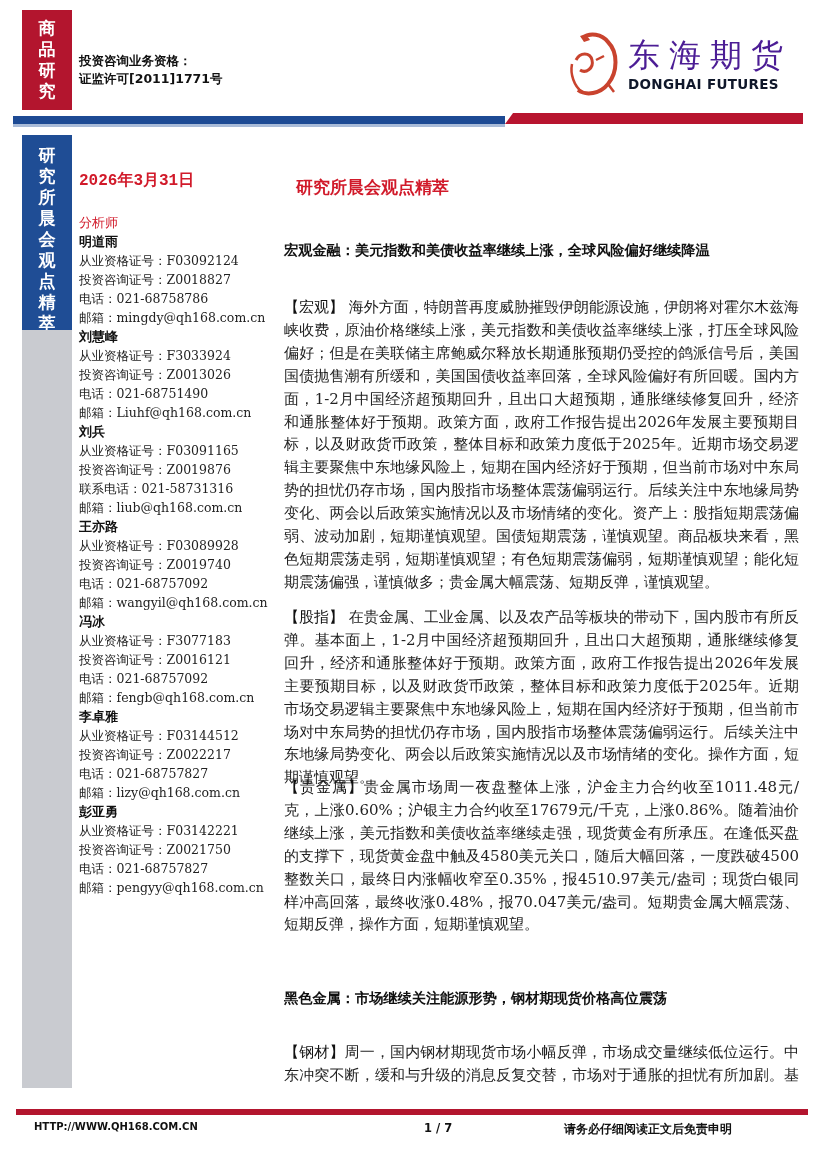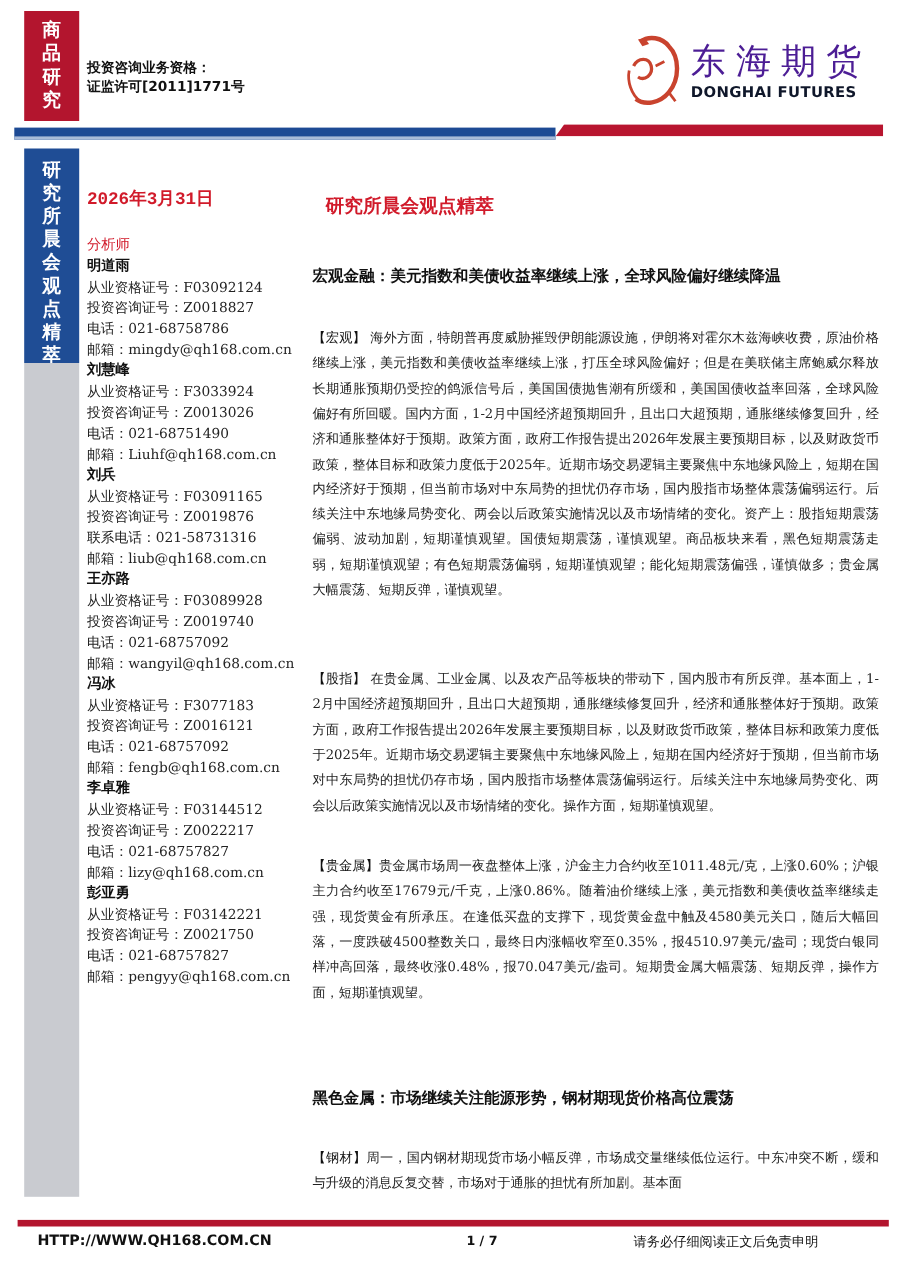--- a/index.html
+++ b/index.html
@@ -29,28 +29,28 @@
   
   #date { left:79px; top:170px; color:#d11a2a; font-family:Liberation Mono, monospace; font-weight:bold; font-size:16px; }
   #analysts { left:79px; top:213px; width:200px; font-size:12.5px; line-height:19px; }
   #analysts .hdr { color:#d11a2a; font-family:"DejaVu Sans", sans-serif; font-weight:normal; font-size:13px; }
   #analysts .name { font-family:"DejaVu Sans", sans-serif; font-weight:bold; font-size:13px; color:#111; }
   #analysts .line { white-space:nowrap; color:#222; }
 
   
   #title { left:296px; top:176px; width:530px; text-align:left; color:#d11a2a; font-family:"DejaVu Sans", sans-serif; font-size:17px; font-weight:bold; }
   .sec-h { left:284px; width:530px; font-family:"DejaVu Sans", sans-serif; font-weight:bold; font-size:14.2px; color:#111; white-space:nowrap; }
-  .para { left:284px; width:515px; font-size:12px; line-height:22.9px; color:#222; text-align:justify; }
+  .para { left:284px; width:515px; font-size:15px; line-height:22.9px; color:#222; text-align:justify; }
   .para .lbl { color:#111; }
 
   
   #foot-line { left:16px; top:1109px; width:792px; height:6px; background:#b3152e; }
-  #foot-url { left:34px; top:1121px; font-family:"DejaVu Sans", sans-serif; font-weight:bold; font-size:13px; }
+  #foot-url { left:34px; top:1121px; font-family:"DejaVu Sans", sans-serif; font-weight:bold; font-size:10px; }
   #foot-page { left:424px; top:1121px; font-family:"DejaVu Sans", sans-serif; font-weight:bold; font-size:11.5px; }
-  #foot-disc { left:576px; top:1121px; font-family:"DejaVu Sans", sans-serif; font-weight:normal; font-size:12px; }
+  #foot-disc { left:564px; top:1121px; font-family:"DejaVu Sans", sans-serif; font-weight:bold; font-size:12px; }
 </style>
 </head>
 <body>
 
 <div id="tag-top" class="abs">
   <span>商</span>
   <span>品</span>
   <span>研</span>
   <span>究</span>
 </div>

